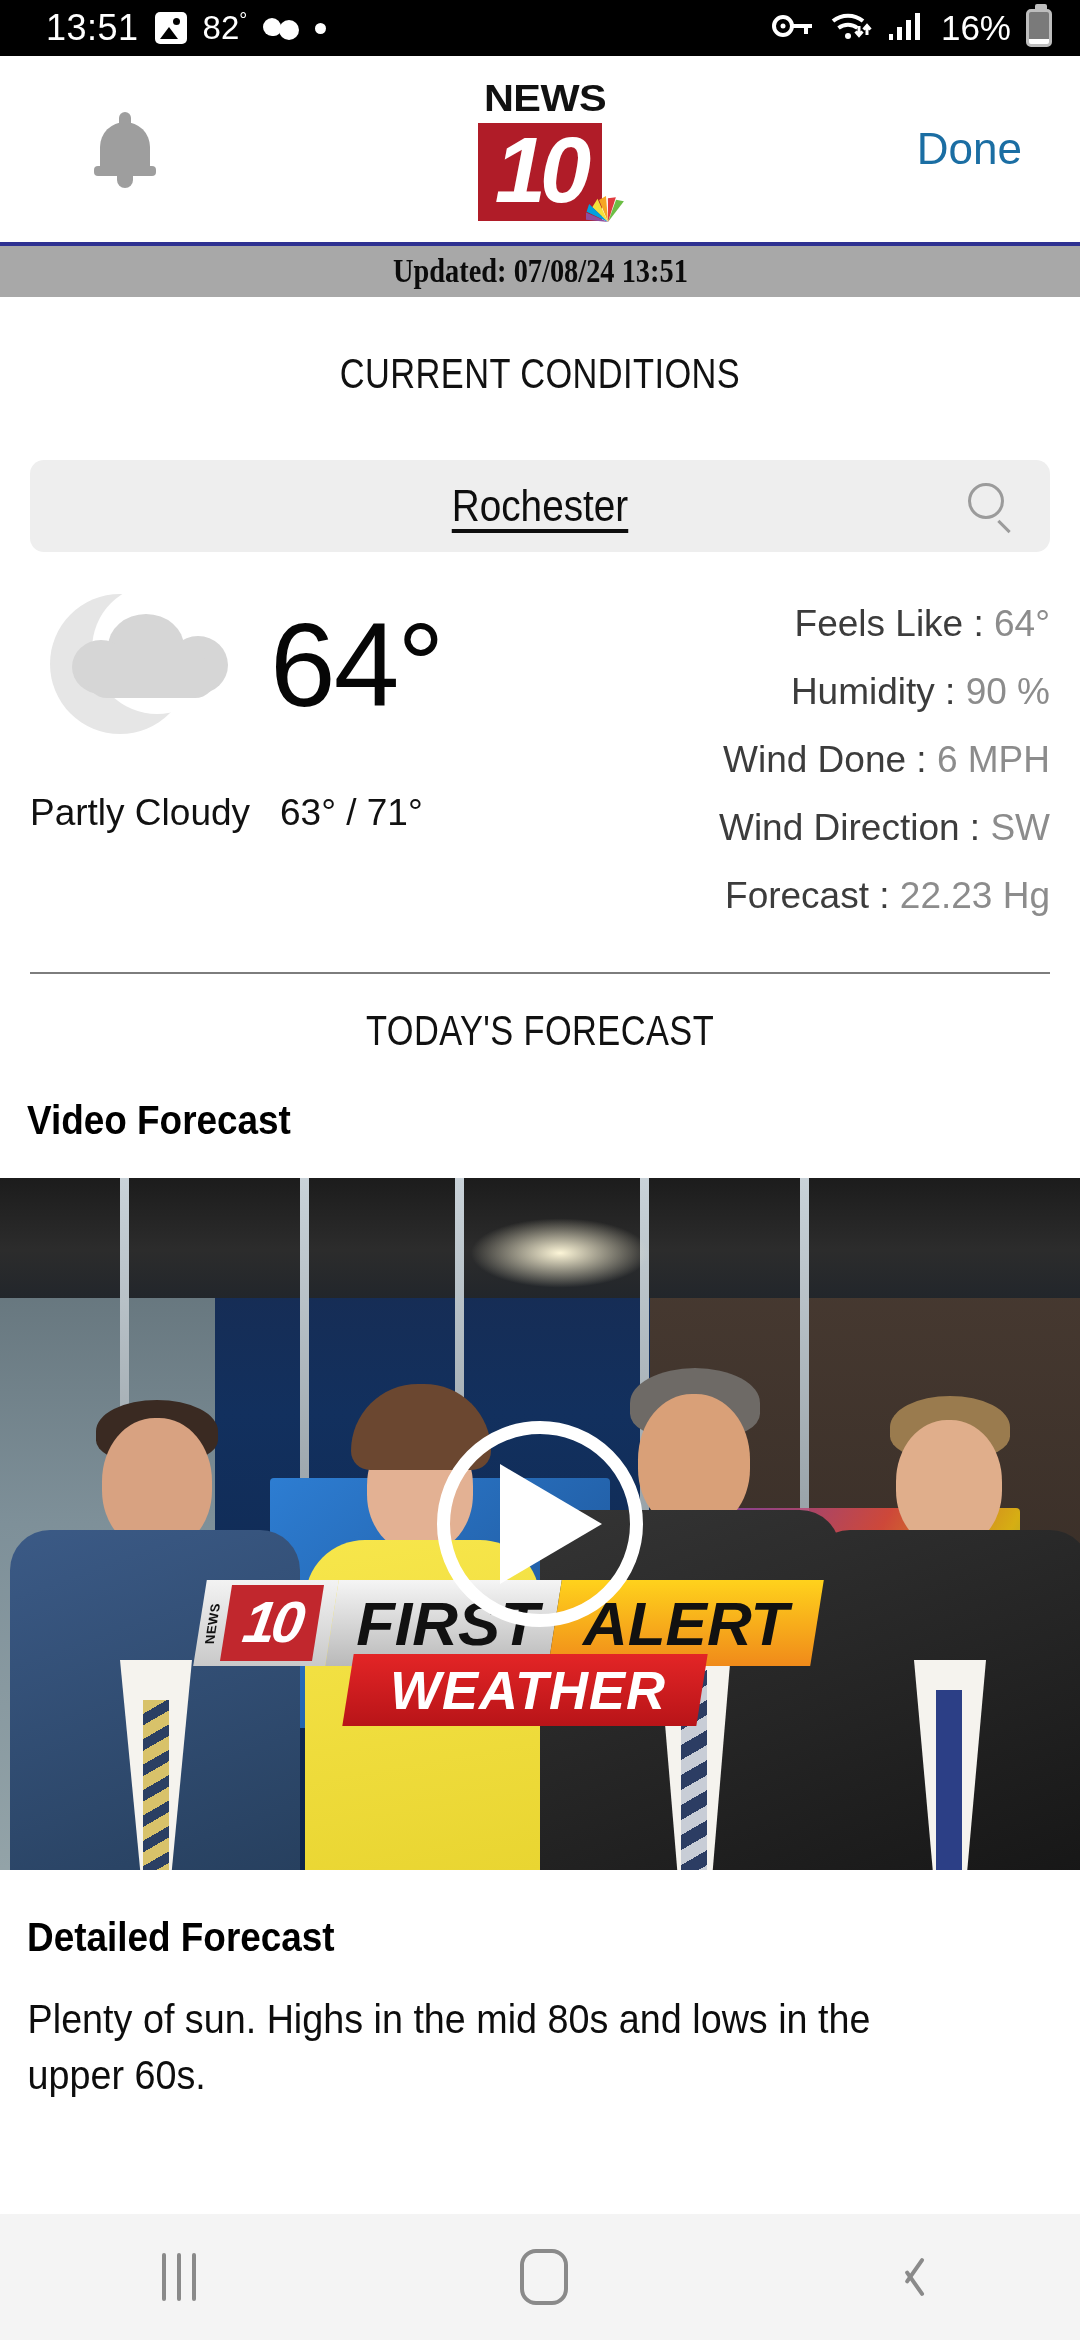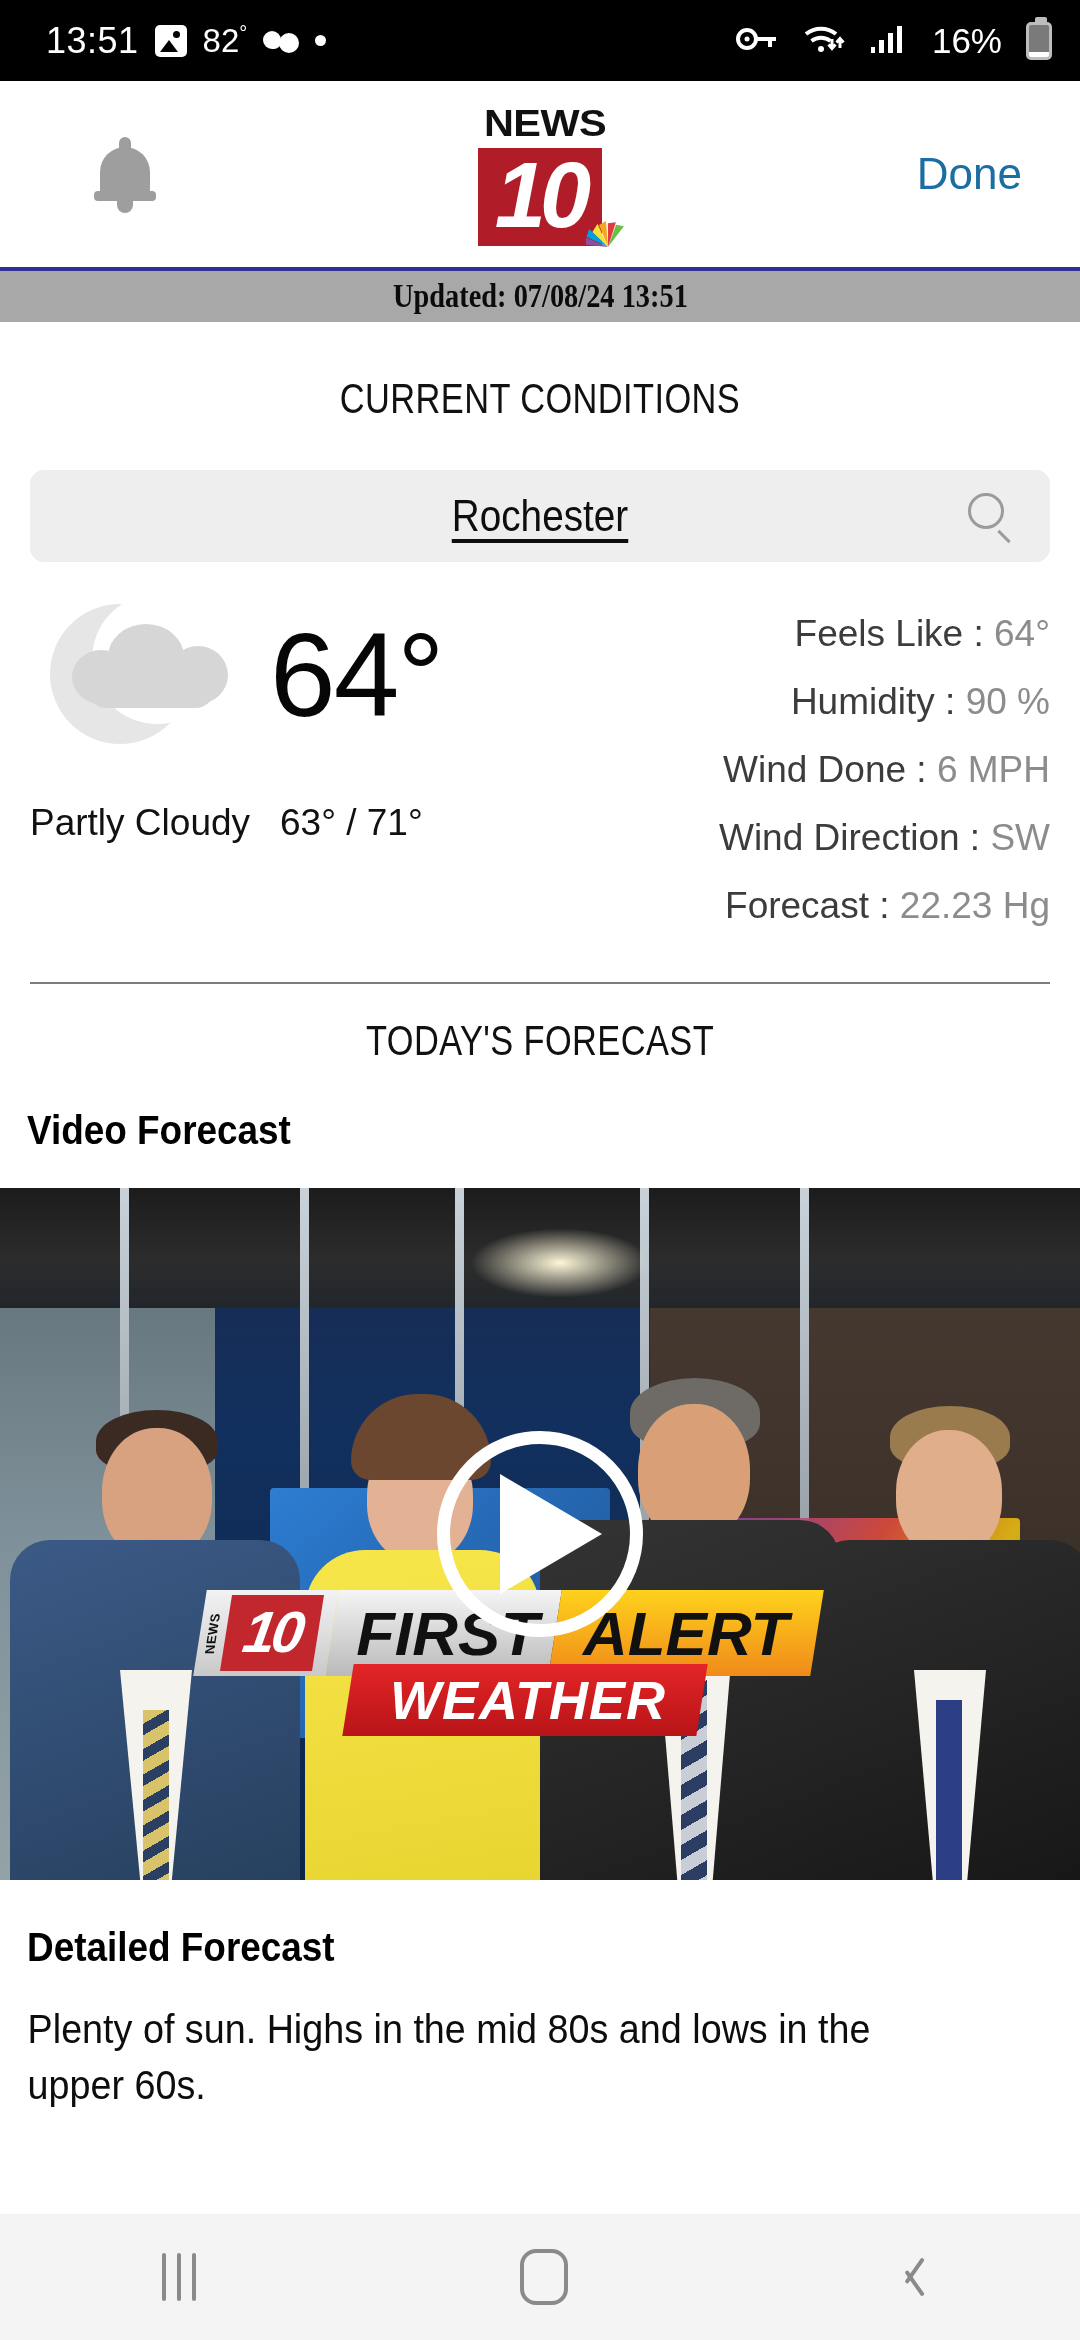--- a/index.html
+++ b/index.html
@@ -6,27 +6,27 @@
   html, body {
     width:1080px; height:2340px;
     background:#ffffff;
     font-family:"Liberation Sans", sans-serif;
     overflow:hidden;
   }
   .screen { position:relative; width:1080px; height:2340px; background:#fff; }
 
   
   .statusbar {
-    height:81px; background:#000; color:#fff;
+    height:56px; background:#000; color:#fff;
     display:flex; align-items:center; justify-content:space-between;
     padding:0 28px 0 46px;
   }
   .sb-left { display:flex; align-items:center; gap:16px; }
   .sb-time { font-size:36px; letter-spacing:0.5px; font-weight:400; }
-  .sb-right { display:flex; align-items:center; gap:24px; }
+  .sb-right { display:flex; align-items:center; gap:15px; }
   .sb-pct { font-size:35px; font-weight:400; letter-spacing:0px; }
   .img-ic {
     width:32px; height:32px; background:#fff; border-radius:5px;
     position:relative;
   }
   .img-ic::after{
     content:""; position:absolute; left:5px; bottom:5px;
     width:0;height:0;border-left:9px solid transparent;border-right:9px solid transparent;
     border-bottom:12px solid #000;
   }
@@ -97,21 +97,21 @@
   
   .sec-title{
     text-align:center; font-size:43px; color:#111; font-weight:400;
     transform:scaleX(0.80); transform-origin:center;
     letter-spacing:0.5px;
   }
   .h-current{ margin-top:52px; }
   .h-today{ margin-top:32px; }
 
   
-  .searchwrap{ padding:0 30px; margin-top:47px; }
+  .searchwrap{ padding:0 30px; margin-top:62px; }
   .searchbox{
     height:92px; background:#eeeeee; border-radius:14px;
     display:flex; align-items:center; position:relative;
   }
   .searchbox .city{
     flex:1; text-align:center; font-size:44px; color:#0e0e0e;
     text-decoration:underline; text-underline-offset:8px;
     transform:scaleX(0.88); transform-origin:center;
   }
   .mag{ position:absolute; right:36px; width:46px; height:46px; }

